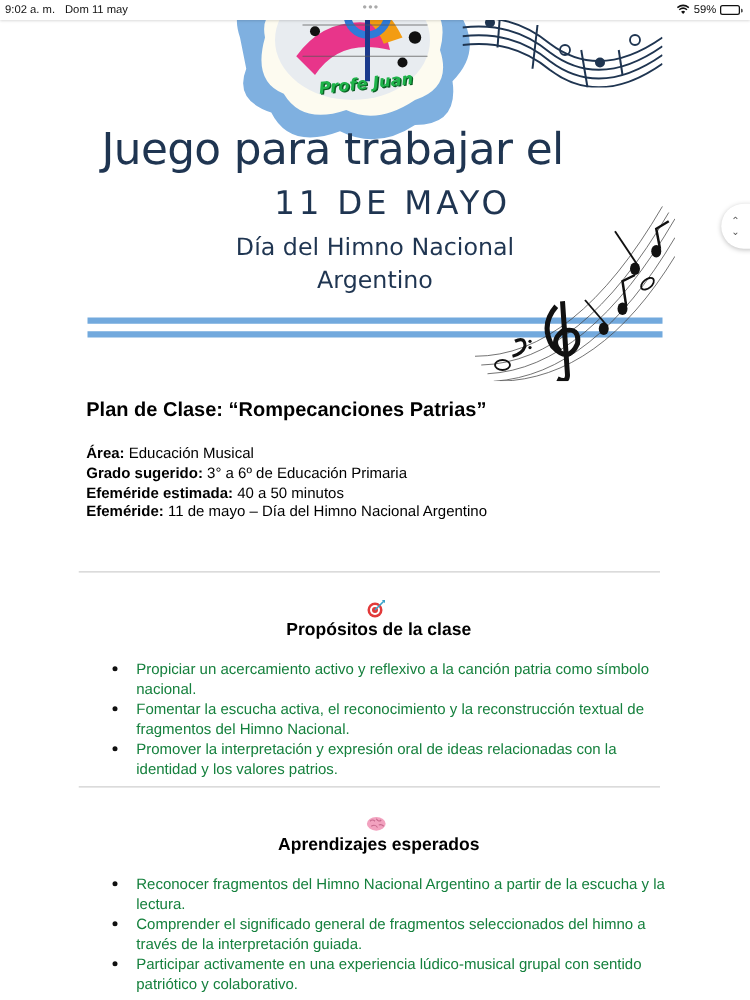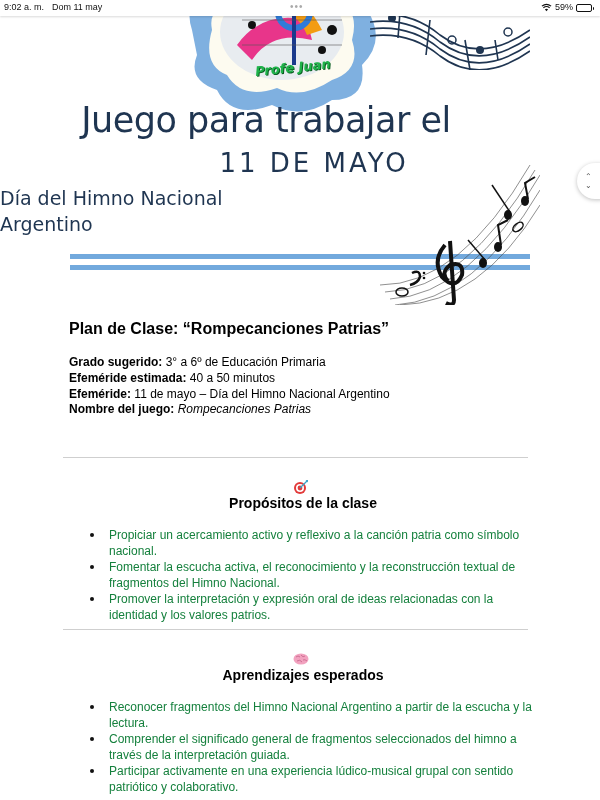--- a/index.html
+++ b/index.html
@@ -33,21 +33,21 @@
 
   .title-main {
     position: absolute; left: 0; width: 532px; top: 100px; text-align: center;
     font-family: "DejaVu Sans", sans-serif; font-size: 35px; color: #1f3551; letter-spacing: -0.5px;
   }
   .title-date {
     position: absolute; left: 14px; width: 600px; top: 148px; text-align: center;
     font-family: "DejaVu Sans", sans-serif; font-size: 26px; color: #1f3551; letter-spacing: 3px;
   }
   .title-sub {
-    position: absolute; left: 0; width: 600px; top: 185px; text-align: left;
+    position: absolute; left: 0; width: 600px; top: 185px; text-align: center;
     font-family: "DejaVu Sans", sans-serif; font-size: 19px; color: #1f3551; line-height: 26px;
   }
   .stripe { position: absolute; left: 70px; width: 460px; height: 5px; background: #72a9dd; }
   .stripe-1 { top: 254px; }
   .stripe-2 { top: 265px; }
   .music-deco { position: absolute; left: 380px; top: 165px; width: 160px; height: 140px; }
 
   
   .scroll-btn {
     position: absolute; left: 577px; top: 163px; width: 40px; height: 36px;
@@ -168,30 +168,30 @@
 </div>
 
 <div class="scroll-btn">
   <span>⌃</span>
   <span>⌄</span>
 </div>
 
 <div class="content">
   <div class="plan-title">Plan de Clase: “Rompecanciones Patrias”</div>
   <div class="meta-line">
+    <b>Área:</b><span> Educación Musical</span>
+  </div>
+  <div class="meta-line">
     <b>Grado sugerido:</b><span> 3° a 6º de Educación Primaria</span>
   </div>
   <div class="meta-line">
     <b>Efeméride estimada:</b><span> 40 a 50 minutos</span>
   </div>
   <div class="meta-line">
     <b>Efeméride:</b><span> 11 de mayo – Día del Himno Nacional Argentino</span>
-  </div>
-  <div class="meta-line">
-    <b>Nombre del juego:</b><i> Rompecanciones Patrias</i>
   </div>
 </div>
 
 <div class="divider divider-1"></div>
 
 <div class="section section-1">
   <div class="section-head">
     <svg class="section-icon" viewBox="0 0 16 16">
       <circle cx="7" cy="9" r="6" fill="#e23a3a"></circle>
       <circle cx="7" cy="9" r="4" fill="#fff"></circle>

